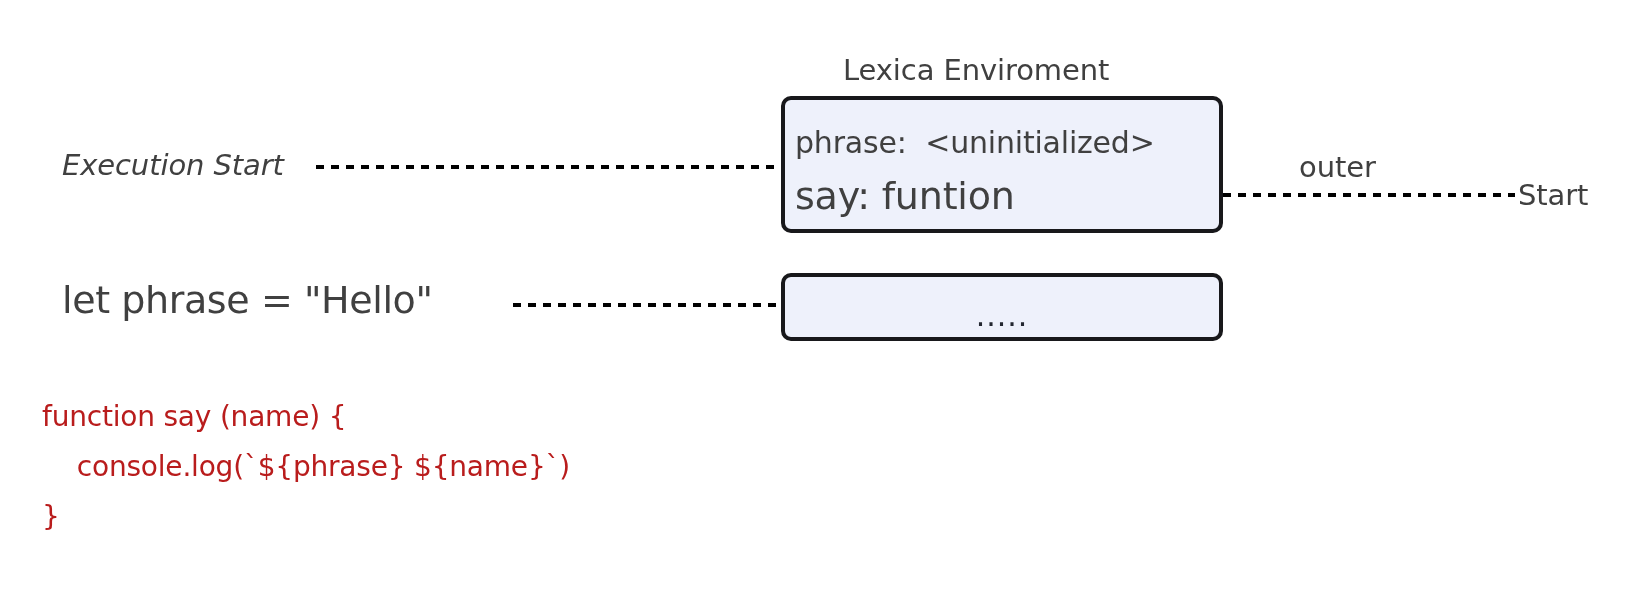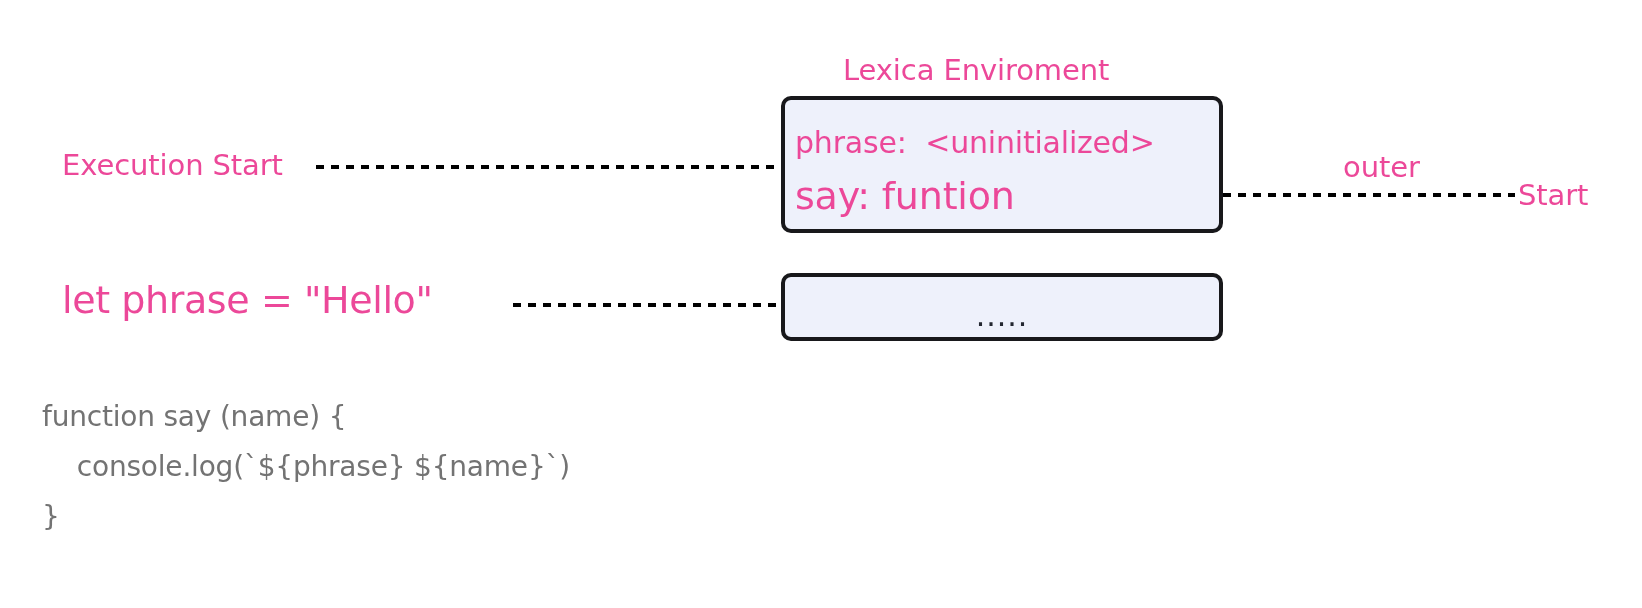--- a/index.html
+++ b/index.html
@@ -15,48 +15,49 @@
     font-family: "DejaVu Sans", "Liberation Sans", sans-serif;
     color: #232730;
     overflow: hidden;
   }
 
   
   .txt {
     position: absolute;
     white-space: pre;
     line-height: 1.0;
-    color: #ec4899;
+    color: #404040;
   }
 
   
   #execution-start {
     left: 62px;
     top: 151px;
     font-size: 29px;
     letter-spacing: -0.1px;
+    font-style: italic;
   }
 
   #let-phrase {
     left: 62px;
     top: 281px;
     font-size: 38px;
     letter-spacing: -0.4px;
   }
 
   
   #code-block {
     position: absolute;
     left: 42px;
     top: 392px;
     font-size: 28px;
     line-height: 1.79;
     white-space: pre;
     letter-spacing: -0.2px;
-    color: #737373;
+    color: #b91c1c;
   }
 
   
   #env-title {
     left: 843px;
     top: 56px;
     font-size: 29px;
     letter-spacing: -0.1px;
   }
 
@@ -143,21 +144,20 @@
     top: 193px;
     width: 292px;
   }
 
   
   #outer-label {
     left: 1299px;
     top: 153px;
     font-size: 29px;
     letter-spacing: -0.1px;
-    margin-left: 44px;
   }
 
   #null-label {
     left: 1518px;
     top: 181px;
     font-size: 29px;
     letter-spacing: -0.1px;
   }
 </style>
 </head>

